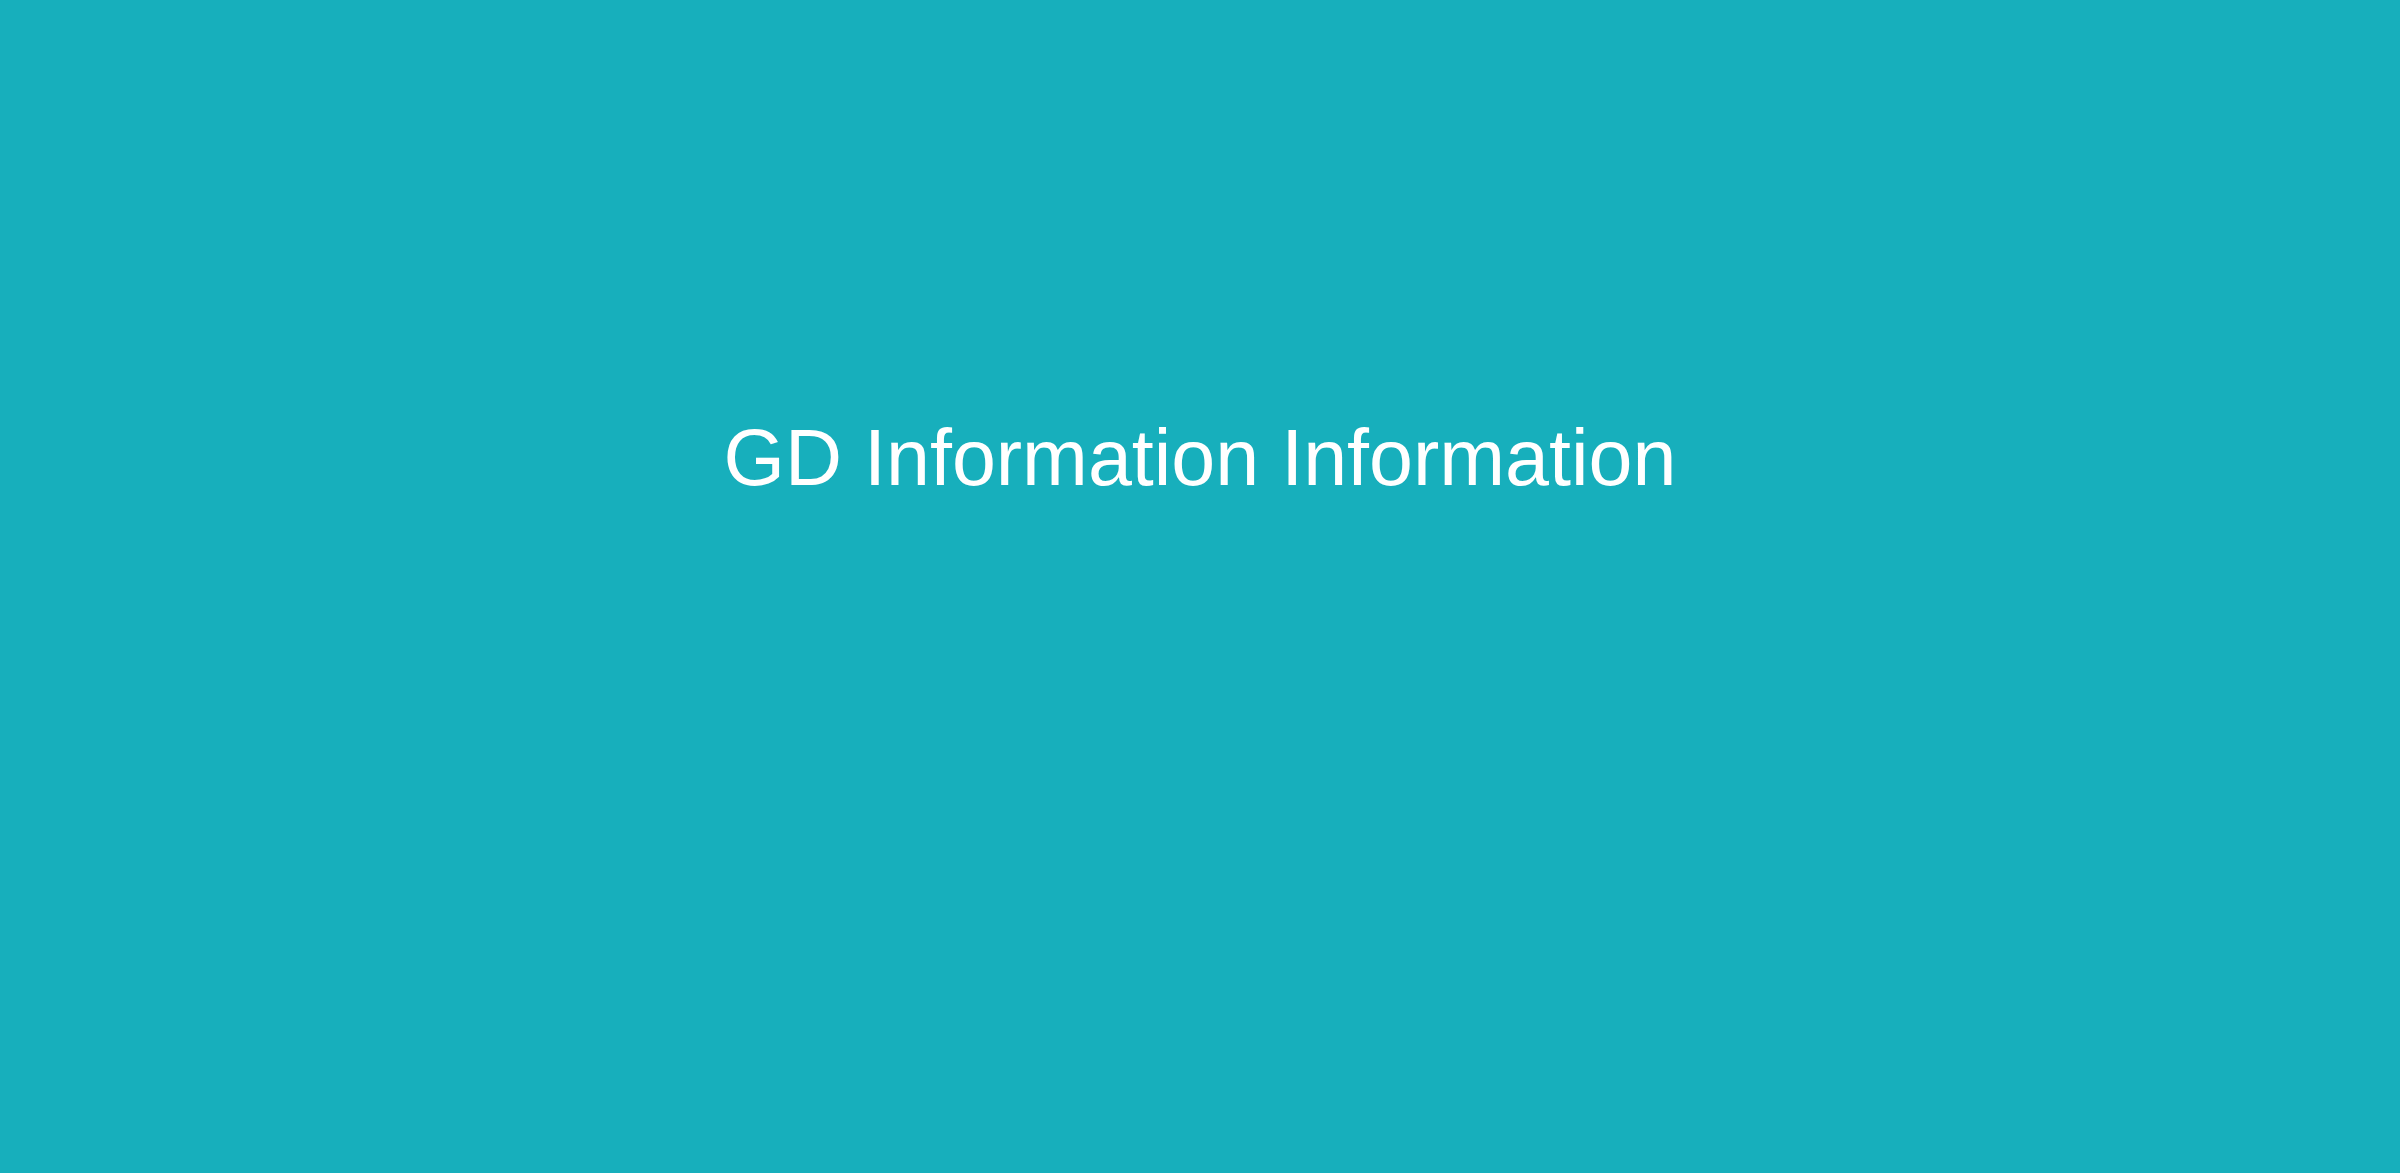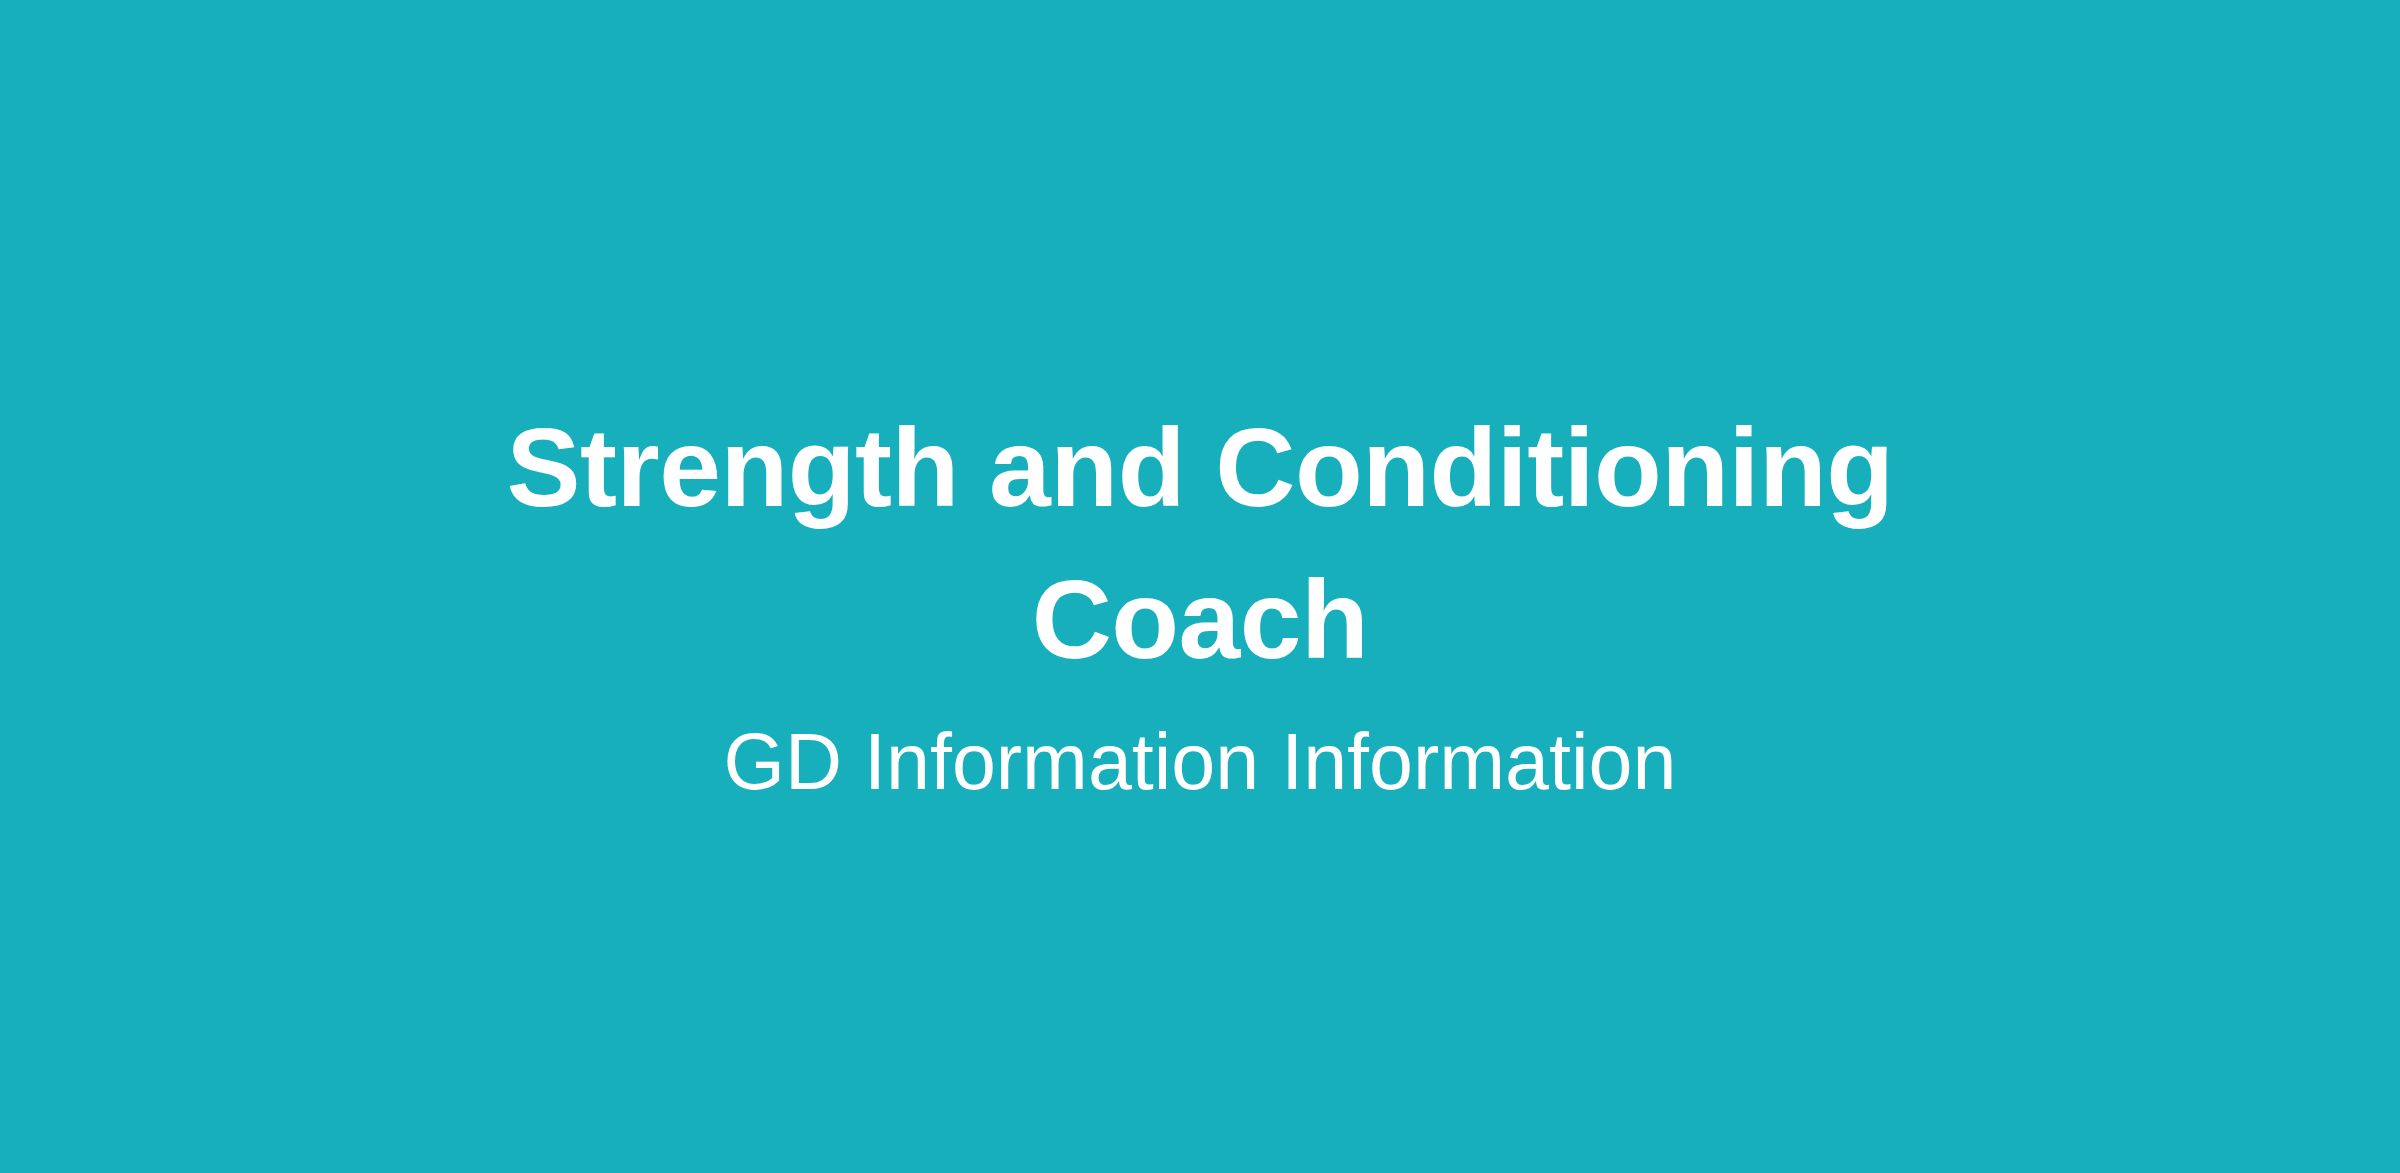--- a/index.html
+++ b/index.html
@@ -59,16 +59,15 @@
     letter-spacing: 0px;
     color: #ffffff;
     text-align: center;
   }
 </style>
 </head>
 <body>
 
 <div class="hero-banner">
   <div class="hero-content">
-    <h1 class="job-title">Strength and Conditioning Coach</h1>
     <div class="job-subtitle">GD Information Information</div>
   </div>
 </div>
 
 </body></html>

